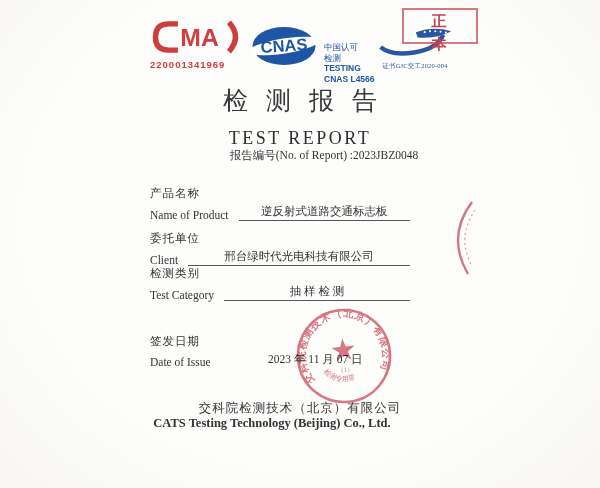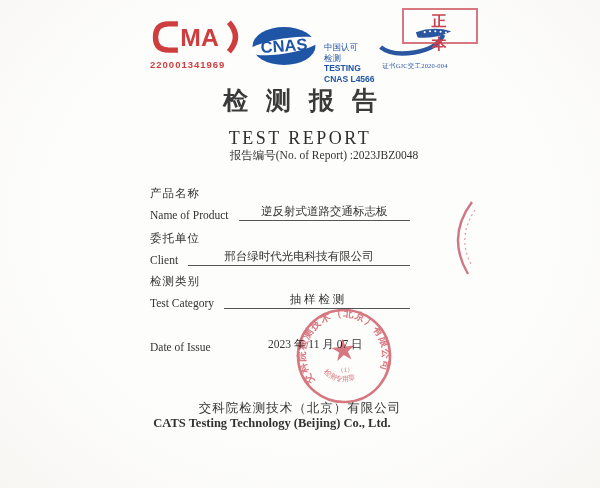--- a/index.html
+++ b/index.html
@@ -14,21 +14,21 @@
   .cma-num{font-family:"Liberation Sans",sans-serif;font-size:9.5px;font-weight:700;color:#cf3e3e;letter-spacing:1px;margin-top:1px;}
   .cnas{left:251px;top:25px;display:flex;align-items:flex-start;}
   .cnas-cap{margin-left:7px;color:#1f55a5;font-family:"Liberation Sans",sans-serif;font-size:8.5px;line-height:10.5px;margin-top:17px;}
   .cnas-cap .b{font-weight:700;}
   .assoc{left:372px;top:26px;width:86px;text-align:center;}
   .assoc-cap{font-size:6.5px;color:#2a55a0;margin-top:2px;letter-spacing:0.2px;white-space:nowrap;}
   .original{left:402px;top:8px;width:76px;height:36px;border:2px solid rgba(205,85,95,.8);
     color:#c5414e;font-size:15px;font-weight:700;letter-spacing:13px;text-align:center;line-height:23px;padding-left:11px;box-sizing:border-box;}
   
   .title-zh{left:0;top:84px;width:600px;text-align:center;font-family:"Liberation Sans","DejaVu Sans",sans-serif;
-    font-size:25px;font-weight:700;color:#3a3a3a;letter-spacing:18px;padding-left:18px;box-sizing:border-box;}
+    font-size:25px;font-weight:400;color:#3a3a3a;letter-spacing:18px;padding-left:18px;box-sizing:border-box;}
   .title-en{left:0;top:128px;width:600px;text-align:center;font-size:18px;letter-spacing:2.5px;color:#2f2f2f;}
   .report-no{left:0;top:148px;width:600px;text-align:center;font-size:11.5px;color:#333;padding-left:24px;}
   
   .field{position:absolute;left:150px;width:260px;}
   .field .zh{font-size:11.5px;color:#333;letter-spacing:1px;}
   .field .row{display:flex;align-items:flex-end;margin-top:3px;}
   .field .en{font-size:11.5px;white-space:nowrap;padding-right:10px;}
   .field .val{flex:1;text-align:center;font-size:11.5px;border-bottom:1px solid #555;padding-bottom:1px;white-space:nowrap;}
   .field.noline .val{border-bottom:none;}
   
@@ -96,28 +96,29 @@
     <div class="val">逆反射式道路交通标志板</div>
   </div>
 </div>
 <div class="field" style="top:231px">
   <div class="zh">委托单位</div>
   <div class="row">
     <div class="en">Client</div>
     <div class="val">邢台绿时代光电科技有限公司</div>
   </div>
 </div>
-<div class="field" style="top:274px">
+<div class="field" style="top:266px">
   <div class="zh">检测类别</div>
   <div class="row">
     <div class="en">Test Category</div>
     <div class="val">抽 样 检 测</div>
   </div>
 </div>
 <div class="field noline" style="top:334px">
+  <div class="zh">签发日期</div>
   <div class="row">
     <div class="en">Date of Issue</div>
     <div class="val">2023 年 11 月 07 日</div>
   </div>
 </div>
 
 <svg class="abs seal" viewBox="0 0 100 100">
   <defs>
     <path id="ring-path" d="M 18,72 A 39,39 0 1 1 82,72" fill="none"></path>
     <path id="bottom-path" d="M 28,64 A 27,27 0 0 0 72,64" fill="none"></path>

